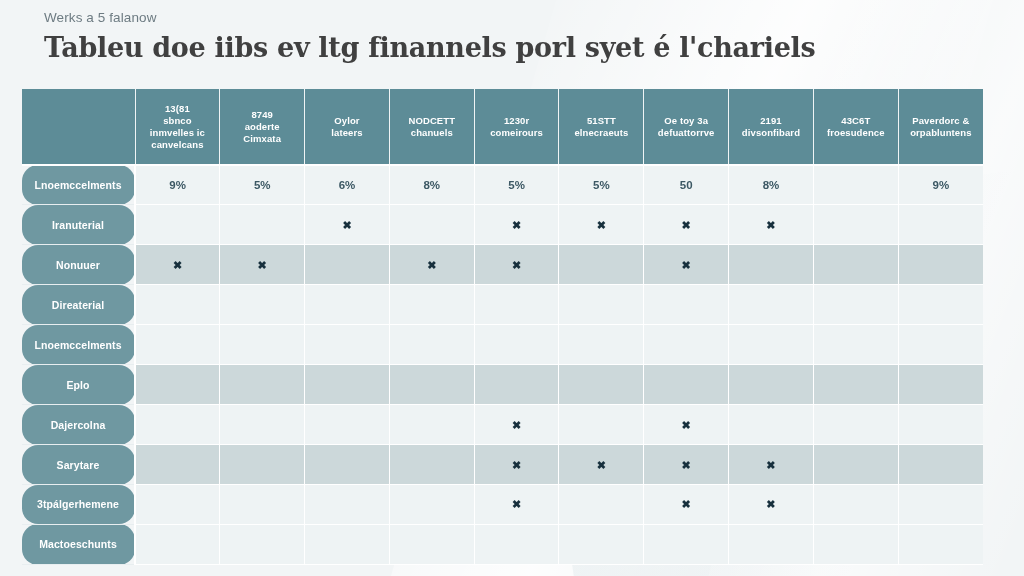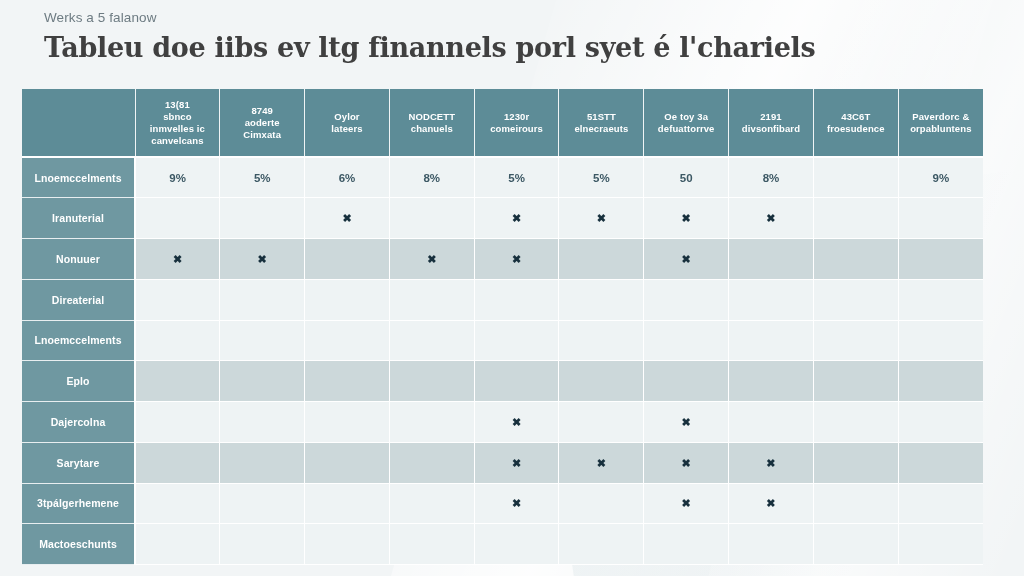--- a/index.html
+++ b/index.html
@@ -85,21 +85,21 @@
     width: 961px;
     height: 476px;
     border-collapse: collapse;
     table-layout: fixed;
   }
 
   table.matrix col.col-label { width: 113px; }
   table.matrix col.col-data  { width: 84.8px; }
 
   
-  thead tr { height: 68px; }
+  thead tr { height: 76px; }
   thead th {
     background: #5d8c97;
     color: #ffffff;
     font-size: 9.5px;
     font-weight: 700;
     line-height: 12px;
     text-align: center;
     vertical-align: middle;
     padding: 3px 4px;
     border-right: 1.5px solid #f0f4f5;
@@ -122,20 +122,21 @@
     font-size: 10.5px;
     font-weight: 700;
     text-align: center;
     vertical-align: middle;
     padding: 2px 4px;
     border-bottom: 1.5px solid #e8eef0;
     border-right: 2px solid #ffffff;
     letter-spacing: 0.1px;
     white-space: nowrap;
     overflow: hidden;
+    border-radius: 16px;
   }
 
   tbody td.cell {
     background: #eef3f4;
     text-align: center;
     vertical-align: middle;
     font-size: 11px;
     font-weight: 700;
     color: #3a5560;
     border-right: 1.5px solid #ffffff;

